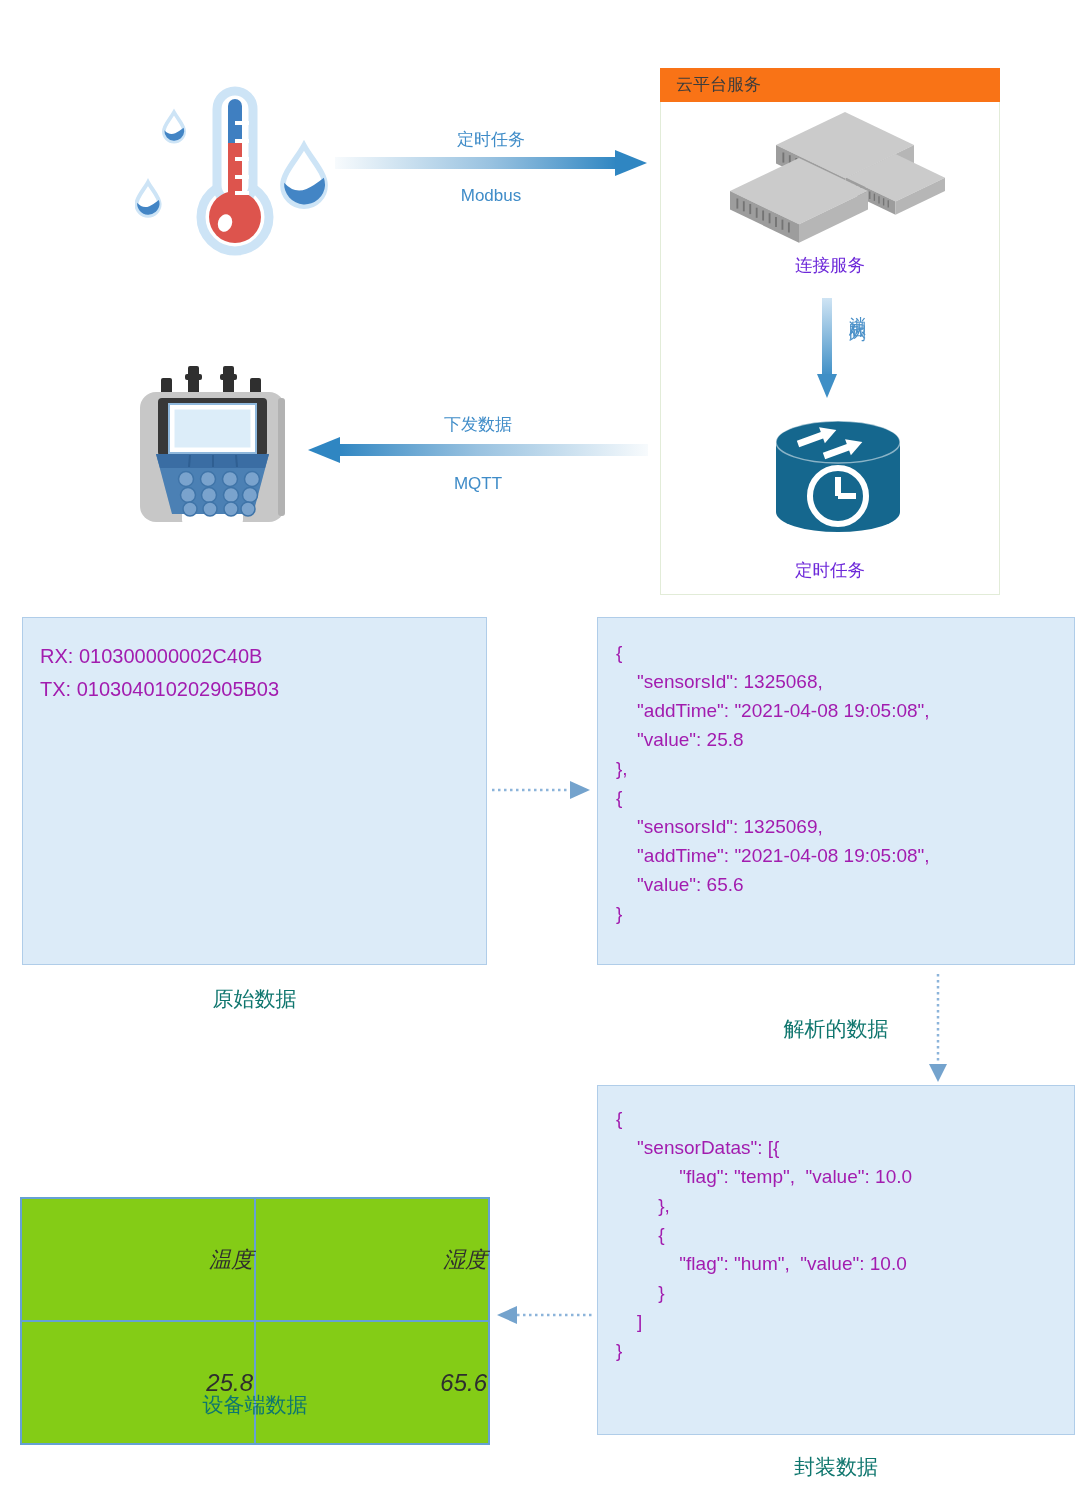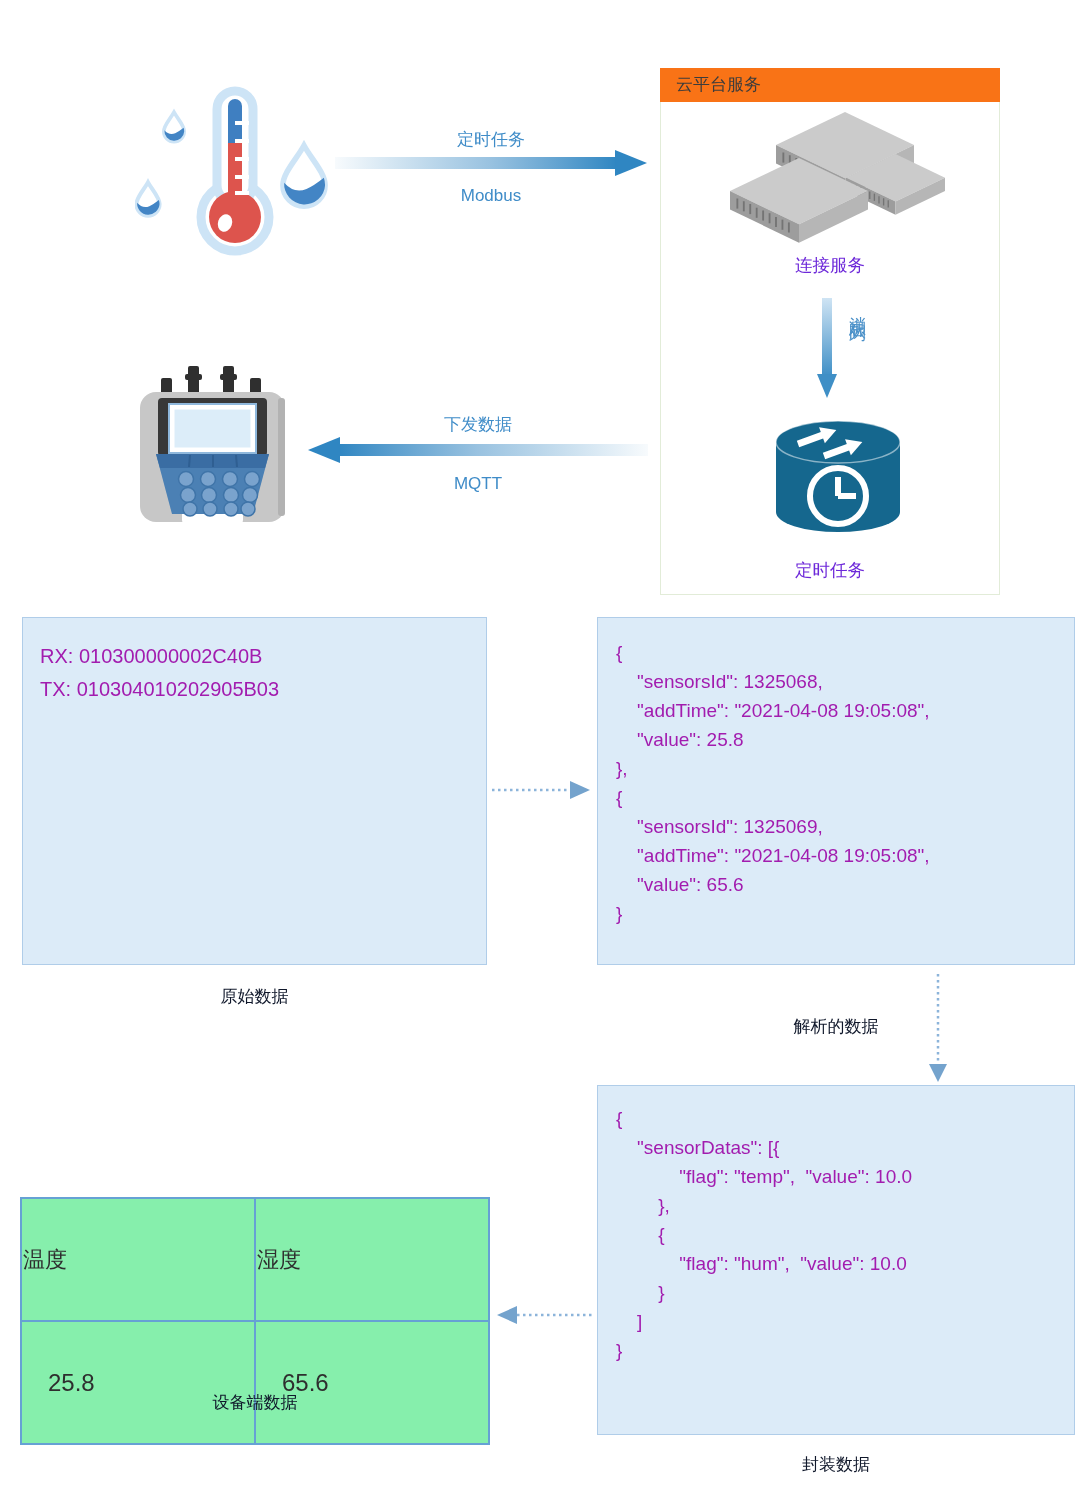--- a/index.html
+++ b/index.html
@@ -26,29 +26,29 @@
   
   .panel{background:#dcebf8;border:1px solid #b0cde9;box-sizing:border-box;}
   .raw-panel{left:22px;top:617px;width:465px;height:348px;}
   .parsed-panel{left:597px;top:617px;width:478px;height:348px;}
   .packaged-panel{left:597px;top:1085px;width:478px;height:350px;}
   pre.code{margin:0;color:#a21caf;white-space:pre;font-family:Liberation Sans, sans-serif;}
   .raw-code{left:40px;top:640px;font-size:20px;line-height:33px;}
   .parsed-code{left:616px;top:638px;font-size:19px;line-height:29px;}
   .packaged-code{left:616px;top:1104px;font-size:19px;line-height:29px;}
 
-  .caption{color:#0f172a;font-size:17px;font-weight:500;text-align:center;font-family:Liberation Serif, serif;}
+  .caption{color:#0f766e;font-size:21px;font-weight:500;text-align:center;font-family:Liberation Serif, serif;}
   .raw-caption{left:22px;top:985px;width:465px;}
   .parsed-caption{left:597px;top:1015px;width:478px;}
   .table-caption{left:20px;top:1391px;width:470px;}
   .packaged-caption{left:597px;top:1453px;width:478px;}
 
   
   .device-table{left:20px;top:1197px;width:470px;height:238px;border-collapse:collapse;}
-  .device-table td{border:2px solid #66a1d4;background:#86efac;width:50%;text-align:left;vertical-align:middle;}
+  .device-table td{border:2px solid #66a1d4;background:#84cc16;width:50%;text-align:right;vertical-align:middle;font-style:italic;}
   .device-table .hdr{color:#2e2e2e;font-size:22px;height:119px;}
   .device-table .val{color:#2e2e2e;font-size:24px;height:119px;padding-left:26px;}
 
   svg{display:block;}
 </style>
 </head>
 <body>
 
 <div id="canvas">
 

